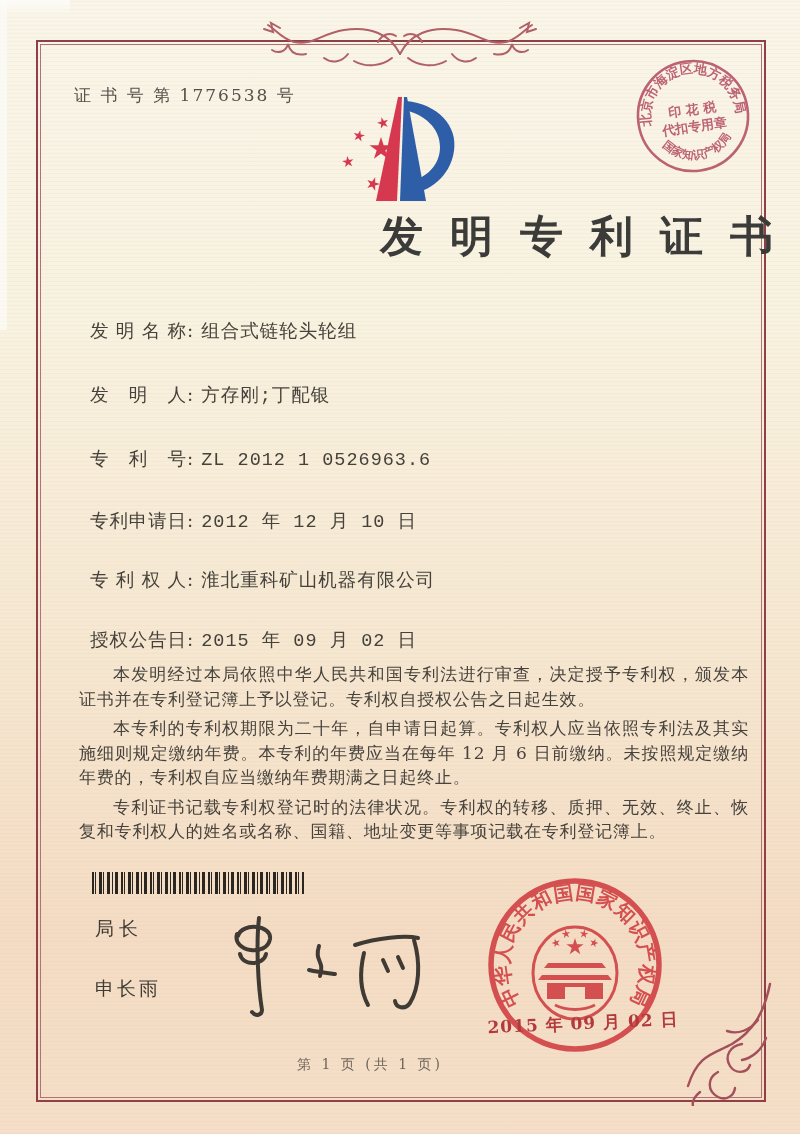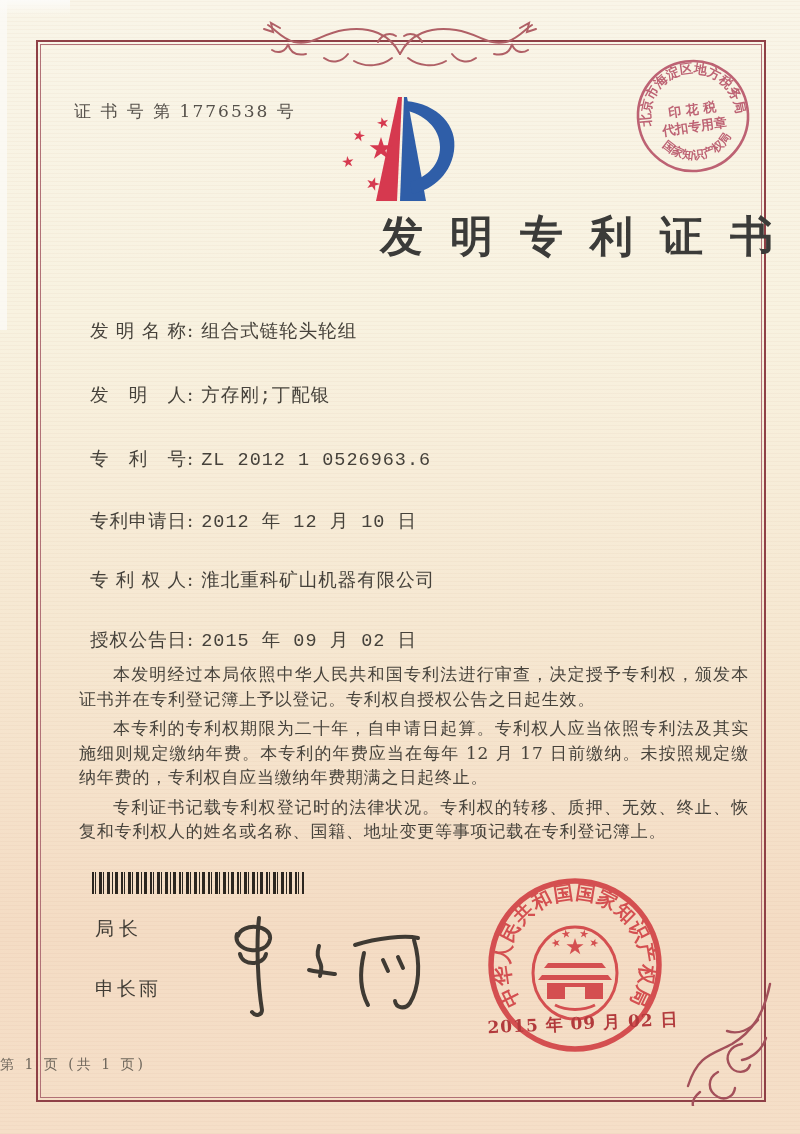--- a/index.html
+++ b/index.html
@@ -9,21 +9,21 @@
     background:
       repeating-linear-gradient(0deg, rgba(185,135,105,0.055) 0 1px, rgba(255,255,255,0) 1px 4px),
       linear-gradient(180deg,#f9f5e8 0%,#f8f2e0 28%,#f6e8d2 55%,#f4dcc4 82%,#f5dfc8 100%);
   }
   .artifact-left{position:absolute;left:0;top:0;width:7px;height:330px;background:#fbfaf6;opacity:.8;}
   .artifact-corner{position:absolute;left:0;top:0;width:70px;height:16px;background:linear-gradient(180deg,#fcfbf8,rgba(252,251,248,0));}
   
   .frame{position:absolute;left:36px;top:40px;width:726px;height:1058px;border:2px solid #8f4046;}
   .frame-inner{position:absolute;left:2px;top:2px;right:2px;bottom:2px;border:1px solid #b17176;}
   
-  .cert-no{position:absolute;left:74px;top:84px;font-size:17px;letter-spacing:2px;color:#55504a;margin-top:16px;}
+  .cert-no{position:absolute;left:74px;top:84px;font-size:17px;letter-spacing:2px;color:#55504a;}
   .logo{position:absolute;left:336px;top:94px;width:128px;height:112px;}
   .stamp{position:absolute;left:633px;top:56px;width:120px;height:120px;transform:rotate(-8deg);}
   .title{position:absolute;left:0;top:208px;width:800px;text-align:right;
     font-size:43px;font-weight:600;color:#3b3b39;letter-spacing:27px;text-indent:27px;}
   
   .field-row{position:absolute;left:90px;font-size:18.5px;color:#46423b;white-space:nowrap;}
   .field-label{display:inline-flex;justify-content:space-between;width:96px;vertical-align:bottom;}
   .field-colon{margin-left:1px;}
   .field-value{margin-left:8px;letter-spacing:1px;font-family:Liberation Mono, monospace;}
   
@@ -42,21 +42,21 @@
       #2c2620 23px 26px,rgba(0,0,0,0) 26px 29px);}
   
   .officer-title{position:absolute;left:95px;top:916px;font-size:19px;letter-spacing:5px;color:#3f3b34;}
   .officer-name{position:absolute;left:95px;top:976px;font-size:19px;letter-spacing:3px;color:#3f3b34;}
   .signature{position:absolute;left:205px;top:912px;width:235px;height:108px;}
   
   .seal{position:absolute;left:482px;top:872px;width:186px;height:186px;opacity:.96;}
   .seal-date{position:absolute;left:478px;top:1012px;width:210px;text-align:center;
     font-size:17px;color:#b23a3c;letter-spacing:1px;transform:rotate(-2.5deg);font-weight:600;}
   
-  .footer{position:absolute;left:0;top:1056px;width:740px;
+  .footer{position:absolute;left:0;top:1056px;width:740px;text-align:center;
     font-size:14px;color:#6f675c;letter-spacing:3px;}
   
   .ornament-top{position:absolute;left:262px;top:12px;width:276px;height:62px;}
   .ornament-corner{position:absolute;left:680px;top:980px;width:95px;height:126px;}
   svg text{font-family:"DejaVu Serif","Liberation Serif",serif;}
 </style>
 </head>
 <body>
 
 <div id="page">
@@ -175,21 +175,21 @@
         <span>授</span>
         <span>权</span>
         <span>公</span>
         <span>告</span>
         <span>日</span>
       </span><span class="field-colon">:</span><span class="field-value">2015 年 09 月 02 日</span>
   </div>
 
   <div class="body-text">
     <p>本发明经过本局依照中华人民共和国专利法进行审查，决定授予专利权，颁发本证书并在专利登记簿上予以登记。专利权自授权公告之日起生效。</p>
-    <p>本专利的专利权期限为二十年，自申请日起算。专利权人应当依照专利法及其实施细则规定缴纳年费。本专利的年费应当在每年 12 月 17 日前缴纳。未按照规定缴纳年费的，专利权自应当缴纳年费期满之日起终止。</p>
+    <p>本专利的专利权期限为二十年，自申请日起算。专利权人应当依照专利法及其实施细则规定缴纳年费。本专利的年费应当在每年 12 月 6 日前缴纳。未按照规定缴纳年费的，专利权自应当缴纳年费期满之日起终止。</p>
     <p>专利证书记载专利权登记时的法律状况。专利权的转移、质押、无效、终止、恢复和专利权人的姓名或名称、国籍、地址变更等事项记载在专利登记簿上。</p>
   </div>
 
   <div class="barcode"></div>
 
   <div class="officer-title">局长</div>
   <div class="officer-name">申长雨</div>
   <svg class="signature" viewBox="0 0 235 108">
     <g stroke="#3f3a33" stroke-width="4" fill="none" stroke-linecap="round" stroke-linejoin="round">
       <path d="M54,6 C51,32 53,74 57,98 C57,103 51,105 47,100"></path>

